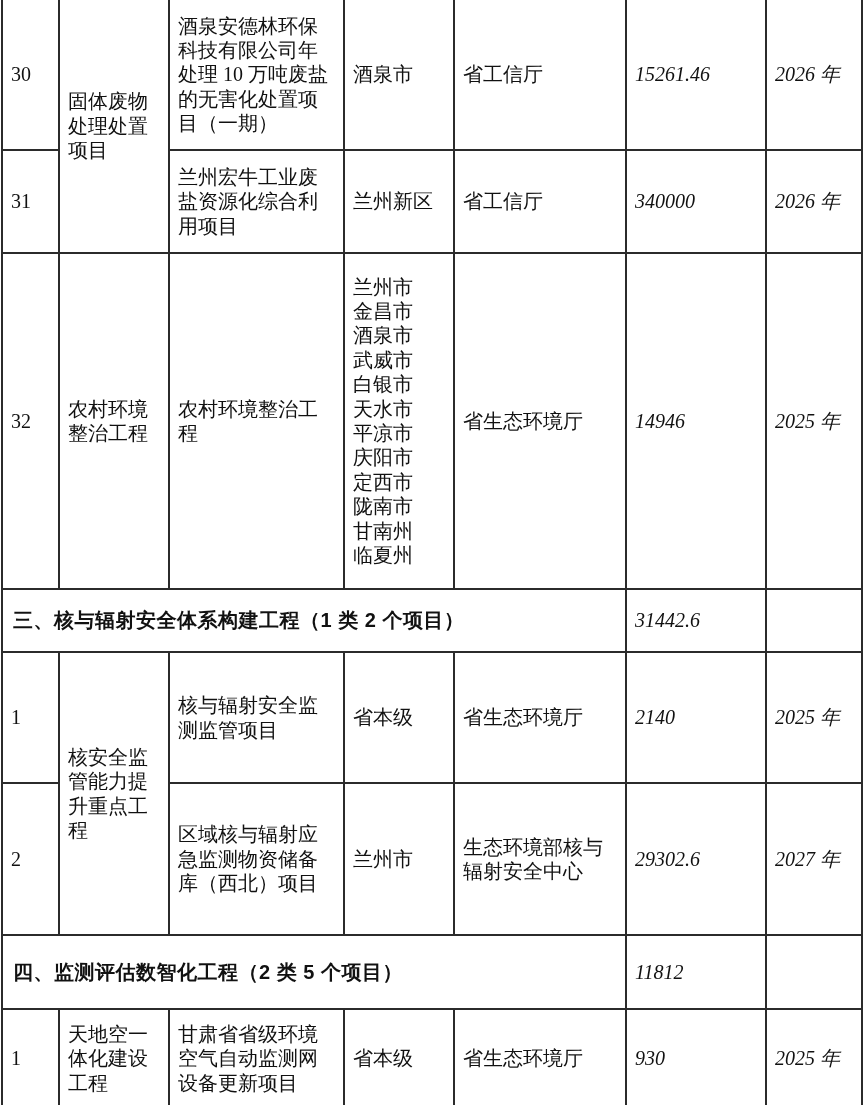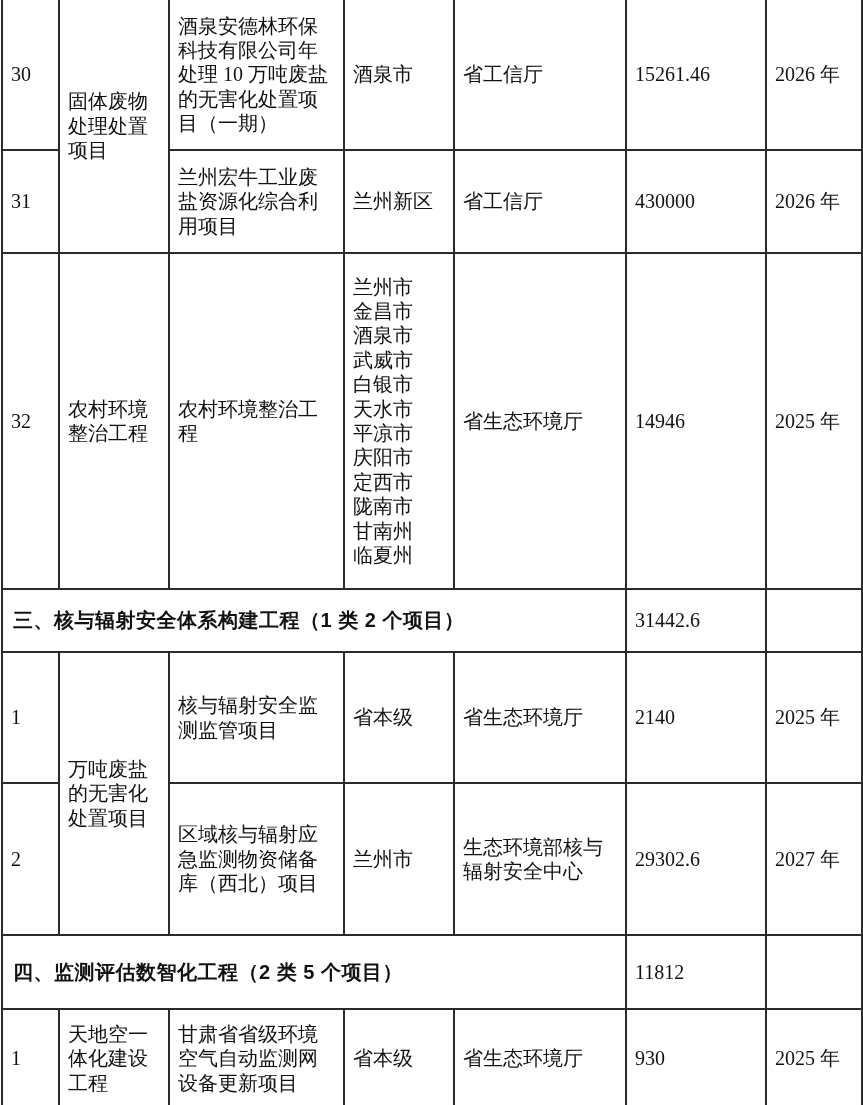--- a/index.html
+++ b/index.html
@@ -42,20 +42,21 @@
     font-weight: 700;
     font-size: 20px;
     padding-left: 10px;
     letter-spacing: 0.5px;
   }
   td.prelines {
     white-space: pre-line;
   }
   td.amount, td.year {
     white-space: nowrap;
+    font-style: italic;
   }
 </style>
 </head>
 <body>
 
 <div class="page">
   <table class="project-table">
     <colgroup>
       <col style="width:57px">
       <col style="width:110px">
@@ -75,21 +76,21 @@
         <td>省工信厅</td>
         <td class="amount">15261.46</td>
         <td class="year">2026 年</td>
       </tr>
 
       <tr style="height:103px;">
         <td>31</td>
         <td>兰州宏牛工业废盐资源化综合利用项目</td>
         <td>兰州新区</td>
         <td>省工信厅</td>
-        <td class="amount">430000</td>
+        <td class="amount">340000</td>
         <td class="year">2026 年</td>
       </tr>
 
       <tr style="height:336px;">
         <td>32</td>
         <td>农村环境整治工程</td>
         <td>农村环境整治工程</td>
         <td class="prelines">兰州市
 金昌市
 酒泉市
@@ -108,21 +109,21 @@
       </tr>
 
       <tr style="height:63px;">
         <td class="section-title" colspan="5">三、核与辐射安全体系构建工程（1 类 2 个项目）</td>
         <td class="amount">31442.6</td>
         <td class="year"></td>
       </tr>
 
       <tr style="height:131px;">
         <td>1</td>
-        <td rowspan="2">万吨废盐的无害化处置项目</td>
+        <td rowspan="2">核安全监管能力提升重点工程</td>
         <td>核与辐射安全监测监管项目</td>
         <td>省本级</td>
         <td>省生态环境厅</td>
         <td class="amount">2140</td>
         <td class="year">2025 年</td>
       </tr>
 
       <tr style="height:152px;">
         <td>2</td>
         <td>区域核与辐射应急监测物资储备库（西北）项目</td>

